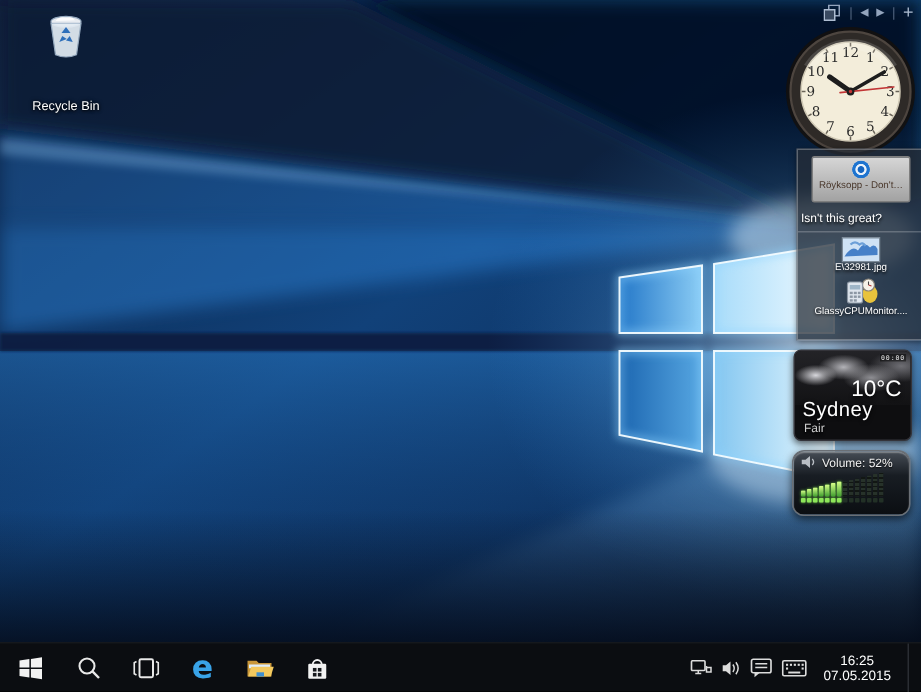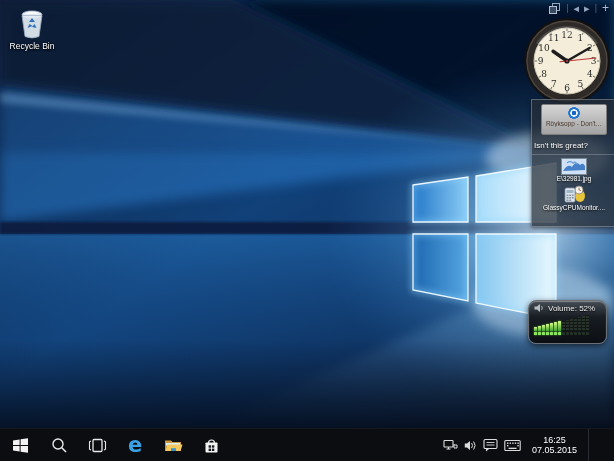--- a/index.html
+++ b/index.html
@@ -2,21 +2,21 @@
 <html><head>
 <meta charset="utf-8">
 <style>
   html,body{margin:0;padding:0;width:614px;height:461px;overflow:hidden;
     font-family:"Liberation Sans",sans-serif;background:#000;}
   #desktop{position:relative;width:614px;height:428px;overflow:hidden;}
   #wallpaper{position:absolute;inset:0;}
 
   
   .desk-icon{position:absolute;display:flex;flex-direction:column;align-items:center;cursor:default;}
-  #recycle-bin{left:4px;top:8px;width:56px;}
+  #recycle-bin{left:16px;top:8px;width:56px;gap:24px;}
   .desk-label{margin-top:1px;font-size:8.5px;color:#fff;text-shadow:0 1px 2px rgba(0,0,0,.95),0 0 3px rgba(0,0,0,.8);white-space:nowrap;}
 
   
   #gadget-toolbar{position:absolute;top:2px;right:5px;display:flex;align-items:center;gap:5px;
     color:#93a4bd;font-size:11px;line-height:12px;}
   #gadget-toolbar .sep{color:#51637f;font-size:9px;}
   #gadget-toolbar .tbtn{cursor:pointer;}
   #gadget-toolbar .plus{font-size:12px;color:#aebdd2;}
 
   
@@ -74,21 +74,21 @@
   #volume-base{margin-top:1px;display:flex;gap:1px;}
   .vseg{width:3px;height:3px;border-radius:.5px;}
   .vseg.lit{background:#8ee65a;box-shadow:0 0 2px rgba(140,255,90,.8);}
   .vseg.dim{background:#223026;}
 
   
   #taskbar{position:absolute;left:0;top:428px;width:614px;height:33px;background:#0b0d11;
     display:flex;align-items:center;border-top:1px solid #15181d;box-sizing:border-box;}
   .tb-btn{width:38px;height:33px;display:flex;align-items:center;justify-content:center;cursor:pointer;}
   .tb-btn:first-child{width:40px;}
-  #tray{margin-left:auto;display:flex;align-items:center;gap:6px;padding-right:20px;}
+  #tray{margin-left:auto;display:flex;align-items:center;gap:6px;padding-right:3px;}
   .tray-ic{display:flex;align-items:center;justify-content:center;cursor:pointer;}
   #tray-clock{display:flex;flex-direction:column;align-items:center;color:#fff;
     font-size:9px;line-height:10px;padding:0 5px;cursor:pointer;}
   #show-desktop{width:5px;height:33px;border-left:1px solid #2a2d33;cursor:pointer;}
   #edge-glyph{font-family:"DejaVu Sans",sans-serif;font-weight:bold;font-size:21px;color:#39a3e8;line-height:21px;}
 </style>
 </head>
 <body>
 
 <div id="desktop">
@@ -277,20 +277,27 @@
             <rect x="7.2" y="12" width="2" height="1.6"></rect>
             <rect x="9.9" y="12" width="1.8" height="1.6"></rect>
           <rect x="4.5" y="14.5" width="2" height="1.6"></rect>
             <rect x="7.2" y="14.5" width="2" height="1.6"></rect>
         </g>
       </svg>
       <div class="flabel">GlassyCPUMonitor....</div>
     </div>
   </div>
 
+  <div id="weather-gadget">
+    <div id="weather-photo"></div>
+    <div id="weather-mini-clock">00:00</div>
+    <div id="weather-temp">10°C</div>
+    <div id="weather-city">Sydney</div>
+    <div id="weather-cond">Fair</div>
+  </div>
 
   <div id="volume-gadget">
     <div id="volume-header">
       <svg width="11" height="10">
         <polygon points="0.5,3.5 3,3.5 6,1 6,9 3,6.5 0.5,6.5" fill="#b9bec4"></polygon>
         <path d="M7.5,3 q1.8,2 0,4" fill="none" stroke="#b9bec4" stroke-width="0.9"></path>
       </svg>
       <span id="volume-label">Volume: 52%</span>
     </div>
     <div id="volume-bars">

